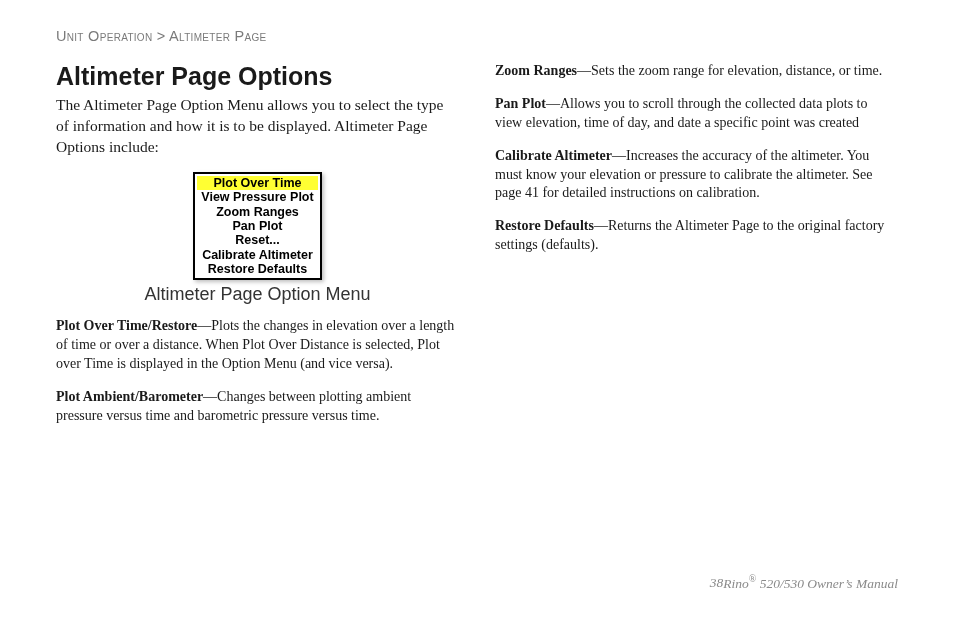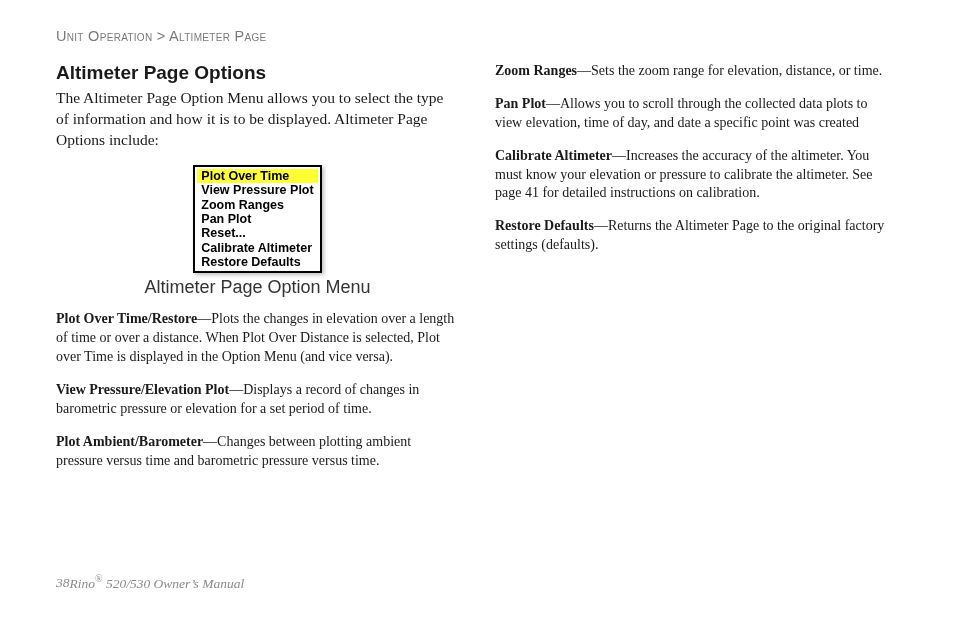--- a/index.html
+++ b/index.html
@@ -21,21 +21,21 @@
       font-family: Arial, Helvetica, sans-serif;
     }
     .columns {
       display: flex;
       gap: 36px;
     }
     .col { flex: 1; }
     .heading {
       font-family: Arial, Helvetica, sans-serif;
       font-weight: bold;
-      font-size: 19px;
+      font-size: 25px;
       margin-bottom: 4px;
     }
     .intro {
       font-size: 15.5px;
       line-height: 1.35;
       margin-bottom: 14px;
     }
     .figure-wrap {
       text-align: center;
       margin: 6px 0 4px 0;
@@ -49,20 +49,21 @@
       font-family: Arial, Helvetica, sans-serif;
       font-weight: bold;
       font-size: 12.5px;
       line-height: 1.15;
       box-shadow: 2px 2px 4px rgba(0,0,0,0.25);
     }
     .menu-item {
       padding: 0 4px;
       white-space: nowrap;
       color: #000;
+      text-align: center;
     }
     .menu-item.hl {
       background: #ffff33;
     }
     .fig-caption {
       font-family: Arial, Helvetica, sans-serif;
       font-size: 18px;
       color: #333;
       margin-top: 4px;
       margin-bottom: 12px;
@@ -72,21 +73,21 @@
       line-height: 1.35;
       margin-bottom: 14px;
     }
     .def-term { font-weight: bold; }
     .footer {
       position: absolute;
       left: 56px;
       right: 56px;
       bottom: 30px;
       display: flex;
-      justify-content: flex-start;
+      justify-content: flex-end;
       align-items: baseline;
       font-size: 13.5px;
       color: #8a8a8a;
       font-style: italic;
     }
     .footer .pagenum { font-style: italic; }
     .footer .manual-title { font-style: italic; }
     .footer .reg { font-size: 10px; vertical-align: super; font-style: normal; }
   </style>
 </head>
@@ -111,23 +112,20 @@
         <div class="menu-item">Calibrate Altimeter</div>
         <div class="menu-item">Restore Defaults</div>
       </div>
       <div class="fig-caption">Altimeter Page Option Menu</div>
     </div>
 
     <p class="def-para">
       <span class="def-term">Plot Over Time/Restore</span><span>—Plots the changes in elevation over a length of time or over a distance. When Plot Over Distance is selected, Plot over Time is displayed in the Option Menu (and vice versa).</span>
     </p>
     <p class="def-para">
-      <span class="def-term">View Pressure/Elevation Plot</span><span>—Displays a record of changes in barometric pressure or elevation for a set period of time.</span>
-    </p>
-    <p class="def-para">
       <span class="def-term">Plot Ambient/Barometer</span><span>—Changes between plotting ambient pressure versus time and barometric pressure versus time.</span>
     </p>
   </div>
 
   <div class="col">
     <p class="def-para">
       <span class="def-term">Zoom Ranges</span><span>—Sets the zoom range for elevation, distance, or time.</span>
     </p>
     <p class="def-para">
       <span class="def-term">Pan Plot</span><span>—Allows you to scroll through the collected data plots to view elevation, time of day, and date a specific point was created</span>

